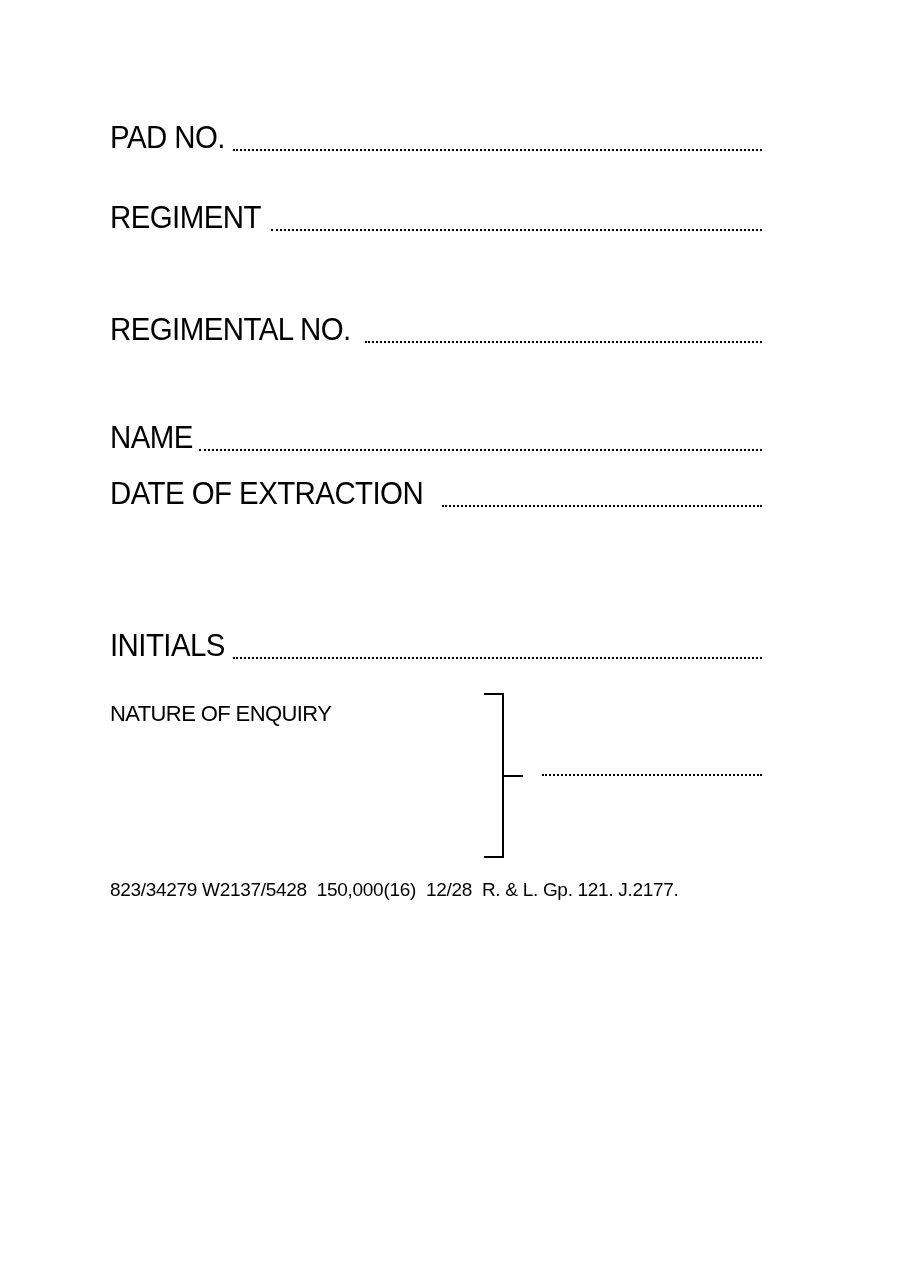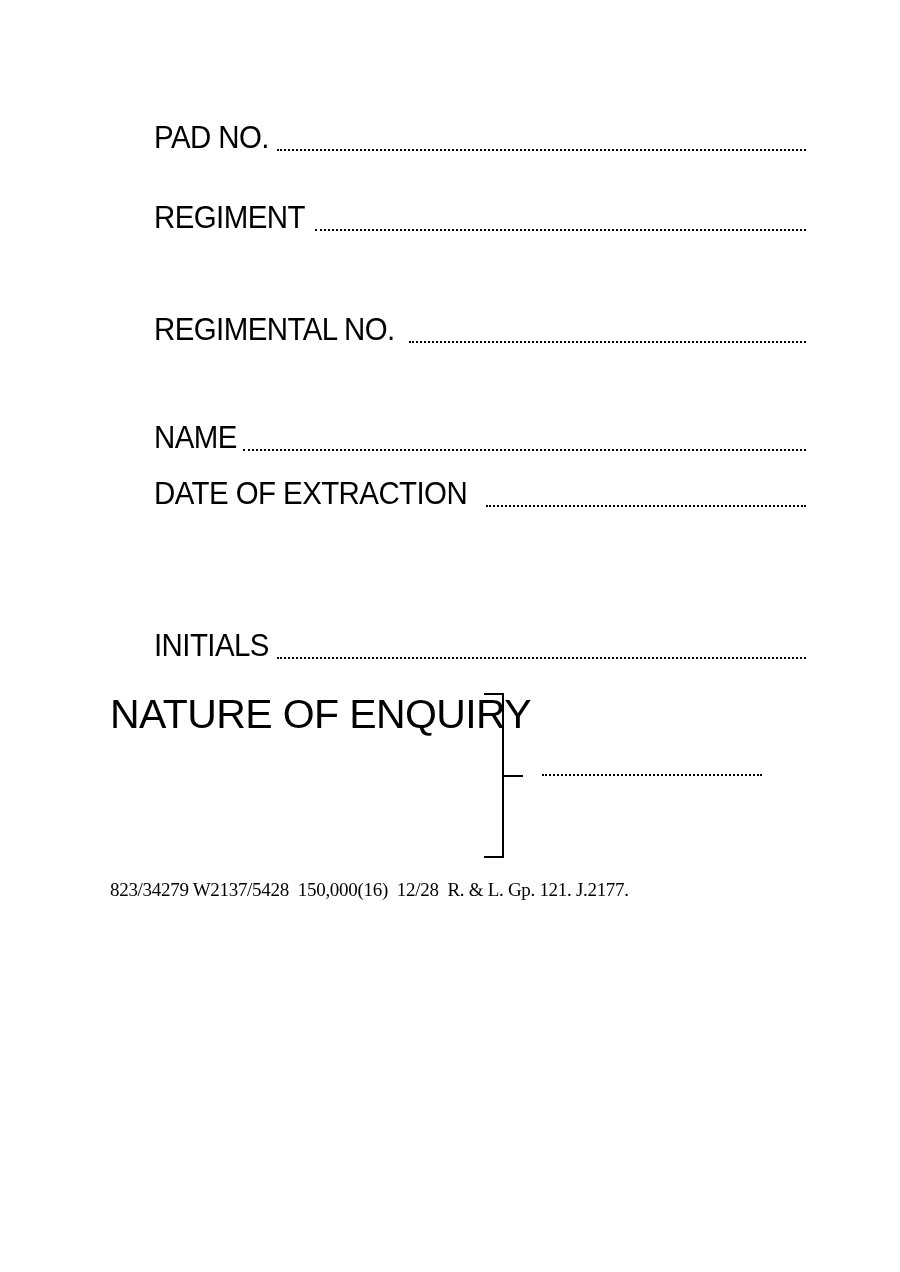--- a/index.html
+++ b/index.html
@@ -1,23 +1,23 @@
 <!DOCTYPE html>
 <html><head>
 <meta charset="utf-8">
 <style>
   html,body{margin:0;padding:0;background:#fff;}
   body{width:900px;height:1272px;position:relative;overflow:hidden;font-family:"Liberation Sans",sans-serif;color:#000;}
-  .row{position:absolute;left:110px;width:652px;display:flex;align-items:flex-end;height:40px;margin-left:44px;}
+  .row{position:absolute;left:110px;width:652px;display:flex;align-items:flex-end;height:40px;}
   .label{font-size:31px;line-height:36px;white-space:nowrap;letter-spacing:-0.6px;transform:scaleX(0.95);transform-origin:left bottom;}
   .dots{flex:1;border-bottom:2px dotted #000;margin-bottom:5px;height:0;margin-left:2px;}
-  .enq{position:absolute;left:110px;top:690px;font-size:41px;line-height:48px;letter-spacing:-0.6px;}
+  .enq{position:absolute;left:110px;top:690px;font-size:22px;line-height:48px;letter-spacing:-0.6px;}
   .enq div{white-space:nowrap;}
   .br{position:absolute;background:#000;}
-  .footer{position:absolute;left:110px;top:879px;font-size:19px;letter-spacing:-0.3px;white-space:pre;font-family:Liberation Serif, serif;}
+  .footer{position:absolute;left:110px;top:879px;font-size:19px;letter-spacing:-0.3px;white-space:pre;}
 </style>
 </head>
 <body>
 
 <div class="row" style="top:116px">
   <span class="label">PAD NO.</span>
   <span class="dots"></span>
 </div>
 <div class="row" style="top:196px">
   <span class="label">REGIMENT</span>

